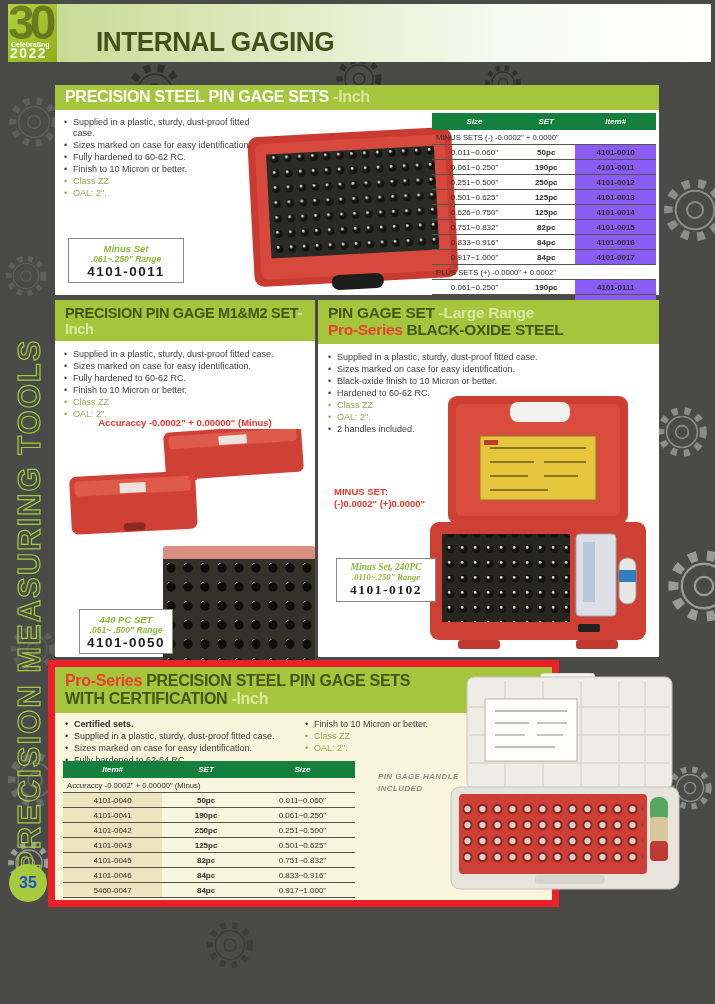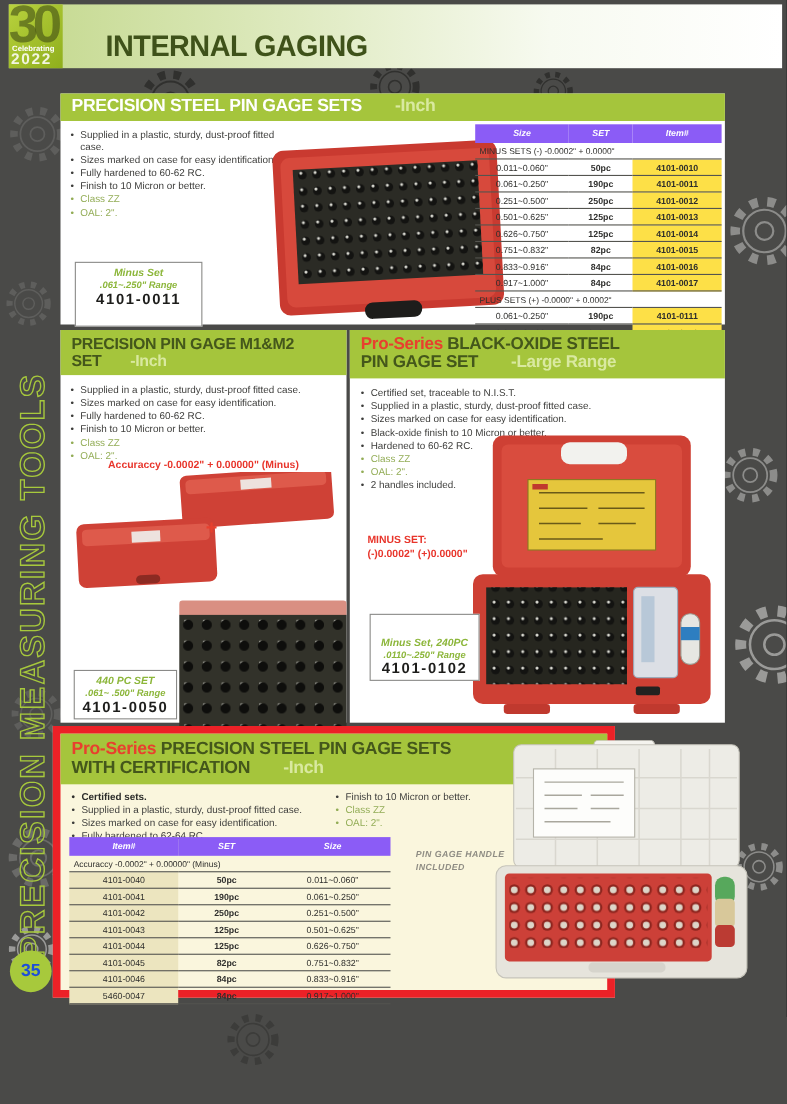--- a/index.html
+++ b/index.html
@@ -27,48 +27,48 @@
     transform-origin:0 0; white-space:nowrap; font-size:31px; font-weight:bold;
     letter-spacing:2px; color:transparent; -webkit-text-stroke:1.2px #a7c93c; }
   .page-circle { position:absolute; left:9px; top:864px; width:38px; height:38px;
     border-radius:50%; background:#a7c93c; color:#1d4ed8; font-weight:bold; font-size:16px;
     display:flex; align-items:center; justify-content:center; }
 
   
   .card { position:absolute; background:#fff; }
   .banner { background:#a5c53c; color:#fff; font-weight:bold; font-size:16px;
     padding:4px 0 3px 10px; line-height:1.12; letter-spacing:-0.3px; }
-  .banner .suffix { color:#d9e9a0;margin-left:26px; }
+  .banner .suffix { color:#d9e9a0; }
   .banner .dark-t { color:#44571b; }
   .banner .pro { color:#e8402e; }
   .card-body { position:relative; width:100%; }
 
   ul.bullets { list-style:none; }
   ul.bullets li { position:relative; font-size:9px; line-height:1.22; color:#3e3e3c;
     padding-left:9px; margin-bottom:1px; }
   ul.bullets li::before { content:"•"; position:absolute; left:0; top:0; }
   ul.bullets li.green { color:#93ad57; }
   ul.bullets li.bold { font-weight:bold; color:#2d2d2b; }
 
   .callout { position:absolute; background:#fff; border:1px solid #8a8a88;
-    text-align:center; padding:4px 8px 17px; }
+    text-align:center; padding:4px 8px 3px; }
   .callout .l1 { color:#8cb63a; font-weight:bold; font-style:italic; font-size:9.5px; }
   .callout .l2 { color:#8cb63a; font-weight:bold; font-style:italic; font-size:8.5px; }
   .callout .code { color:#1d1d1b; font-weight:bold; font-size:13.5px; letter-spacing:1.5px; }
 
   table { border-collapse:collapse; font-family:"Liberation Sans", sans-serif; }
-  th { background:#8b5cf6; color:#fff; font-size:8px; font-style:italic; font-weight:bold;
+  th { background:#15803d; color:#fff; font-size:8px; font-style:italic; font-weight:bold;
     padding:4px 18px; }
   td { font-size:8px; color:#2e2e2c; text-align:center; padding:2.5px 2px;
     border-bottom:1px solid #54544f; }
   td.group-label { text-align:left; font-size:7.7px; padding-left:4px; }
   .t1 { position:absolute; right:3px; top:3px; width:224px; }
   .t1 th:nth-child(1){width:38%;} .t1 th:nth-child(2){width:26%;} .t1 th:nth-child(3){width:36%;}
   .t1 td.col1 { font-weight:bold; }
-  .t1 td.col2 { font-weight:bold; background:#fde047; }
+  .t1 td.col2 { font-weight:bold; background:#8b5cf6; }
   .t4 { position:absolute; left:8px; top:90px; width:292px; }
   .t4 th:nth-child(1){width:34%;} .t4 th:nth-child(2){width:30%;} .t4 th:nth-child(3){width:36%;}
   .t4 td { background:transparent; border-bottom:1px solid #54544f; }
   .t4 td.col0 { font-weight:normal; background:#ece5bf; }
   .t4 td.col1 { font-weight:bold; }
 
   .red-note { position:absolute; color:#e8352b; font-weight:bold; font-size:9.5px; line-height:1.3; }
   .accuracy { position:absolute; left:0; right:0; text-align:center; color:#e8352b;
     font-weight:bold; font-size:9.5px; }
   .plus { position:absolute; color:#e8402e; font-size:18px; font-weight:bold; }
@@ -288,36 +288,35 @@
           <rect x="52" y="49" width="22" height="8" rx="4" fill="#8c2a22"></rect>
         </g>
       </svg>
       <span class="plus" style="left:132px;top:128px;">+</span>
 
       <div class="closeup">
         <div class="edge"></div>
         <div class="tray"></div>
       </div>
 
-      <div class="callout" style="left:12px;top:268px;width:94px;padding:4px 4px 3px;">
+      <div class="callout" style="left:24px;top:268px;width:94px;padding:4px 4px 3px;">
         <div class="l1">440 PC SET</div>
         <div class="l2">.061~ .500" Range</div>
         <div class="code">4101-0050</div>
       </div>
     </div>
   </div>
 
   <div class="card" style="left:318px;top:300px;width:341px;height:357px;">
     <div class="banner" style="height:44px;font-size:15.5px;padding-top:4px;">
+      <div><span class="dark-t">PIN GAGE SET </span><span class="suffix">-Large Range</span></div>
       <div><span class="pro">Pro-Series</span><span class="dark-t"> BLACK-OXIDE STEEL</span></div>
-      <div><span class="dark-t">PIN GAGE SET </span><span class="suffix">-Large Range</span></div>
     </div>
     <div class="card-body" style="height:313px;">
       <ul class="bullets" style="position:absolute;left:10px;top:8px;width:300px;">
-          <li>Certified set, traceable to N.I.S.T.</li>
           <li>Supplied in a plastic, sturdy, dust-proof fitted case.</li>
           <li>Sizes marked on case for easy identification.</li>
           <li>Black-oxide finish to 10 Micron or better.</li>
           <li>Hardened to 60-62 RC.</li>
           <li class="green">Class ZZ</li>
           <li class="green">OAL: 2".</li>
           <li>2 handles included.</li>
         </ul>
 
       <div class="red-note" style="left:16px;top:142px;">
@@ -344,21 +343,21 @@
         <rect x="24" y="142" width="128" height="88" fill="url(#pins)"></rect>
         <rect x="158" y="142" width="40" height="82" rx="4" fill="#dde8ef" opacity=".95" stroke="#9ab0c0"></rect>
         <rect x="165" y="150" width="12" height="60" fill="#b8c8d8"></rect>
         <rect x="201" y="166" width="17" height="46" rx="8" fill="#e6e6e2" stroke="#99998f"></rect>
         <rect x="201" y="178" width="17" height="12" fill="#2e7ec0"></rect>
         <rect x="160" y="232" width="22" height="8" rx="2" fill="#222220"></rect>
         <rect x="40" y="248" width="42" height="9" rx="3" fill="#c0392e"></rect>
         <rect x="158" y="248" width="42" height="9" rx="3" fill="#c0392e"></rect>
       </svg>
 
-      <div class="callout" style="left:18px;top:214px;width:100px;padding:20px 4px 3px;">
+      <div class="callout" style="left:18px;top:214px;width:100px;padding:3px 4px 3px;font-family:Liberation Serif, serif;">
         <div class="l1">Minus Set, 240PC</div>
         <div class="l2">.0110~.250" Range</div>
         <div class="code">4101-0102</div>
       </div>
     </div>
   </div>
 
   <div class="card" style="left:48px;top:660px;width:511px;height:247px;border:7px solid #ec2127;background:#faf6dd;">
     <div class="banner" style="height:46px;padding-top:5px;">
       <div><span class="pro">Pro-Series</span><span class="dark-t"> PRECISION STEEL PIN GAGE SETS</span></div>
@@ -403,25 +402,20 @@
               <td class="col0">4101-0042</td>
               <td class="col1">250pc</td>
               <td class="col2">0.251~0.500"</td>
             </tr>
             <tr>
               <td class="col0">4101-0043</td>
               <td class="col1">125pc</td>
               <td class="col2">0.501~0.625"</td>
             </tr>
             <tr>
-              <td class="col0">4101-0044</td>
-              <td class="col1">125pc</td>
-              <td class="col2">0.626~0.750"</td>
-            </tr>
-            <tr>
               <td class="col0">4101-0045</td>
               <td class="col1">82pc</td>
               <td class="col2">0.751~0.832"</td>
             </tr>
             <tr>
               <td class="col0">4101-0046</td>
               <td class="col1">84pc</td>
               <td class="col2">0.833~0.916"</td>
             </tr>
             <tr>

